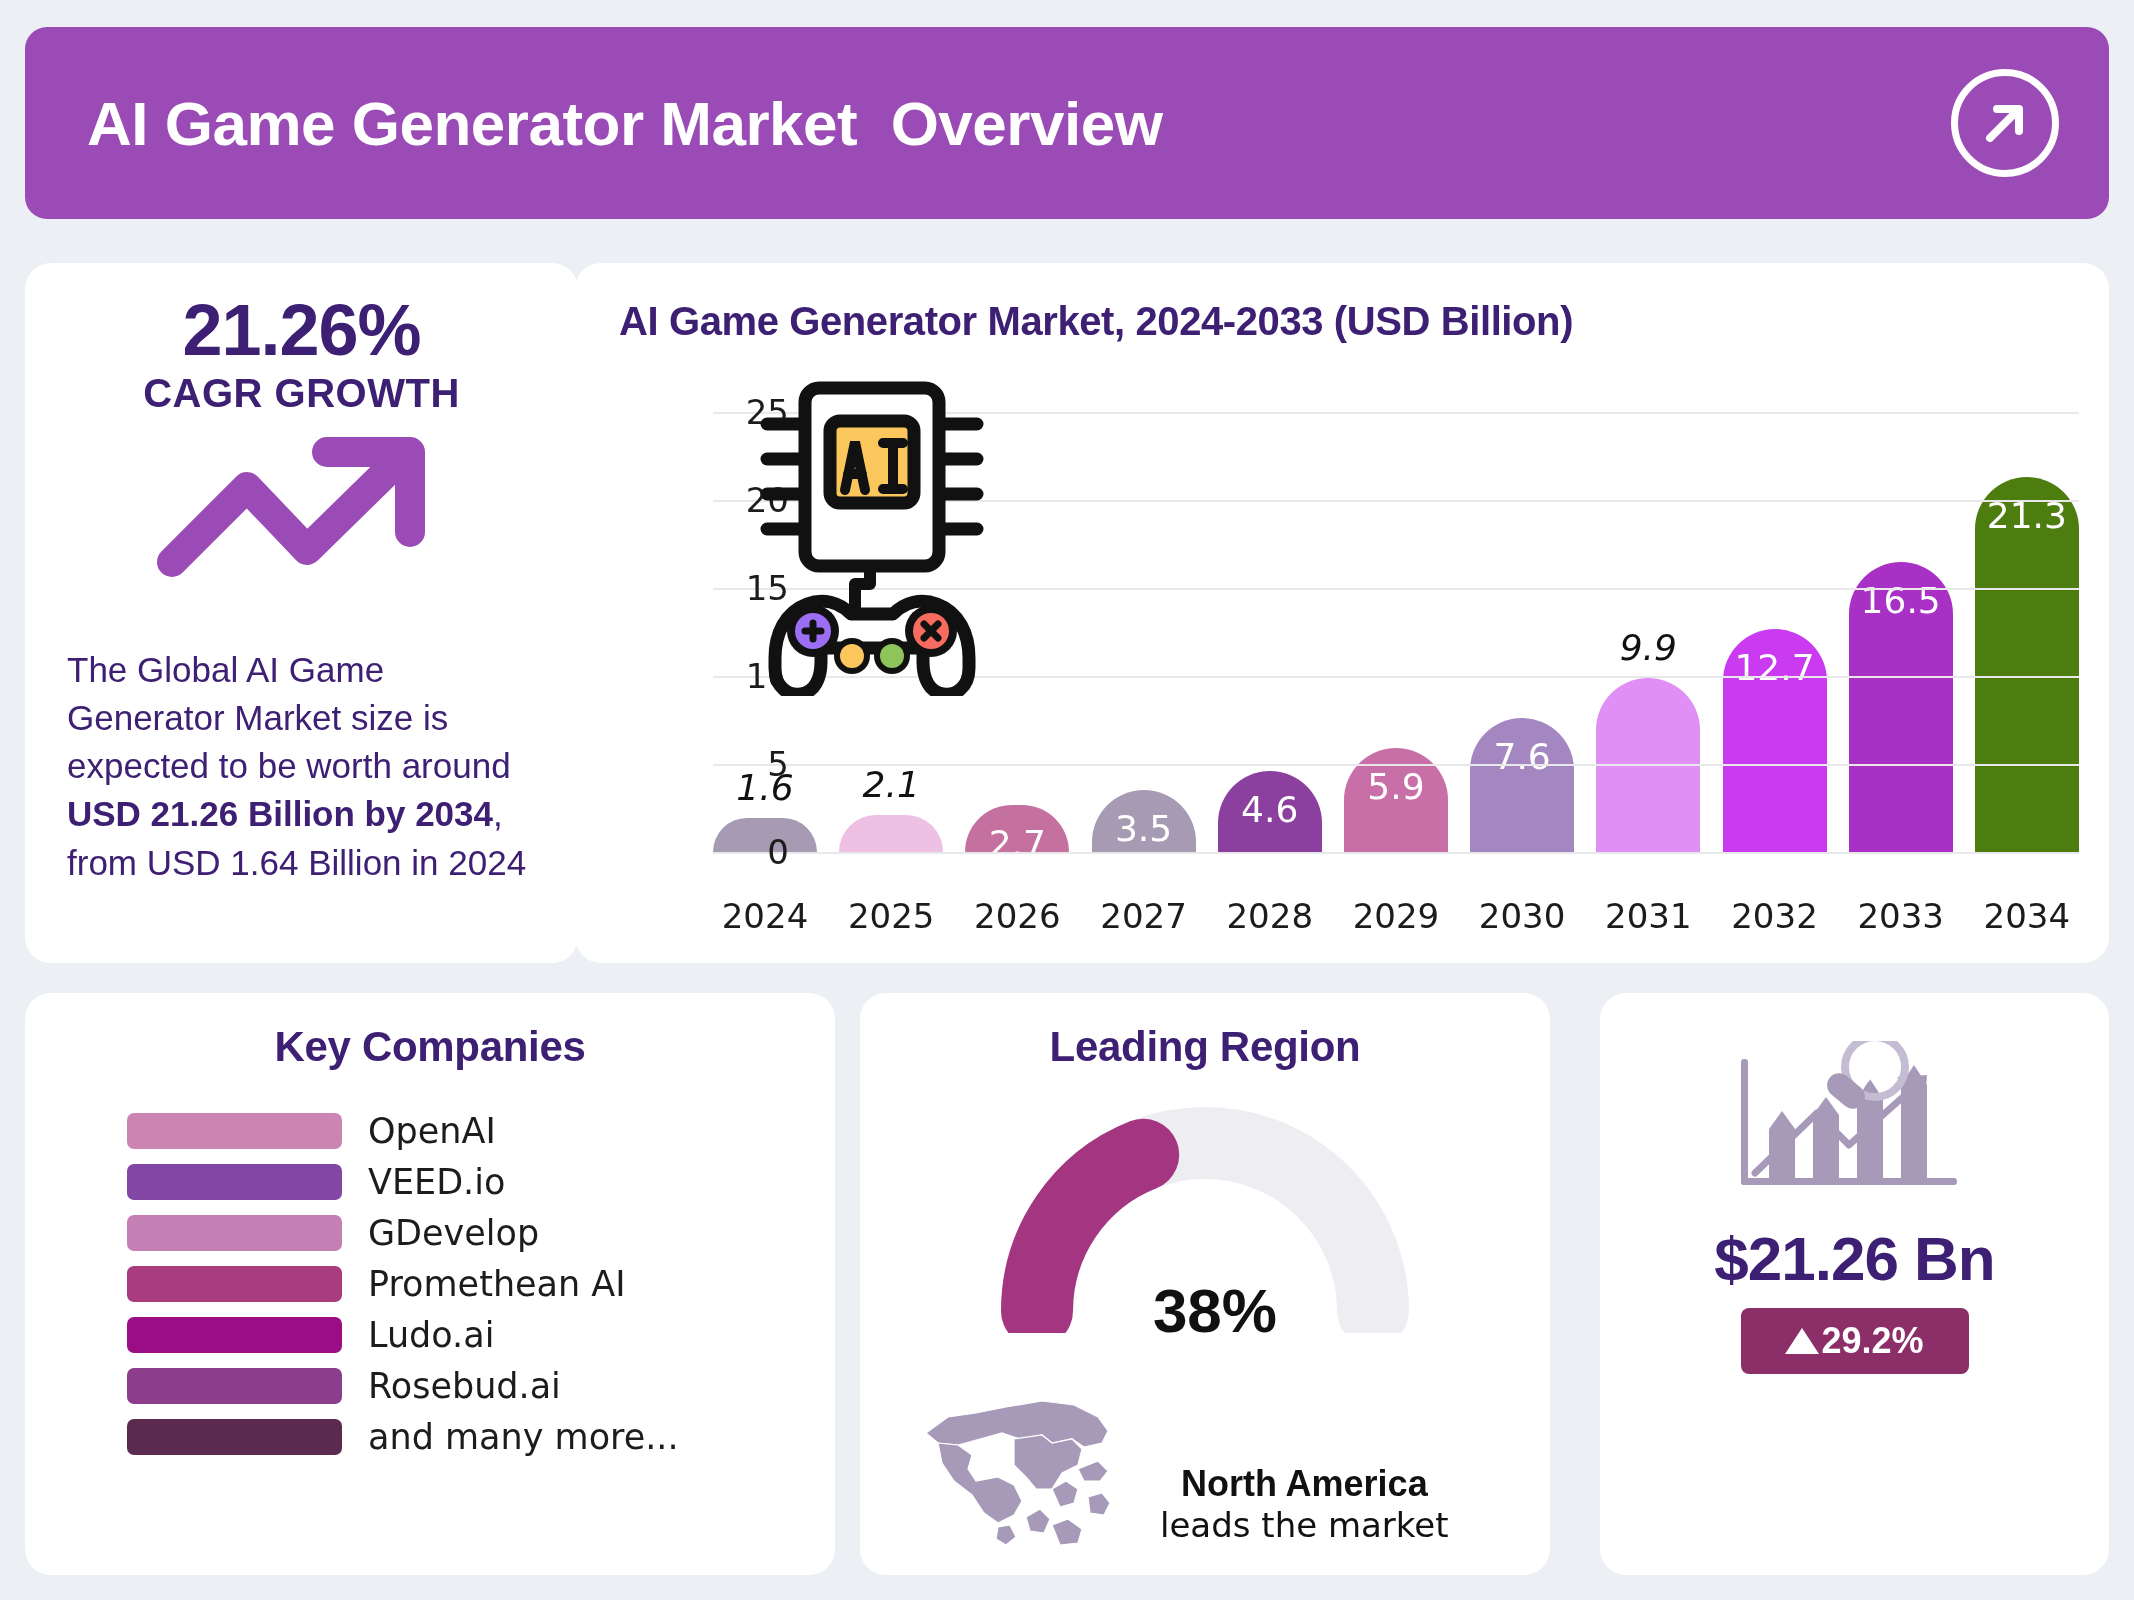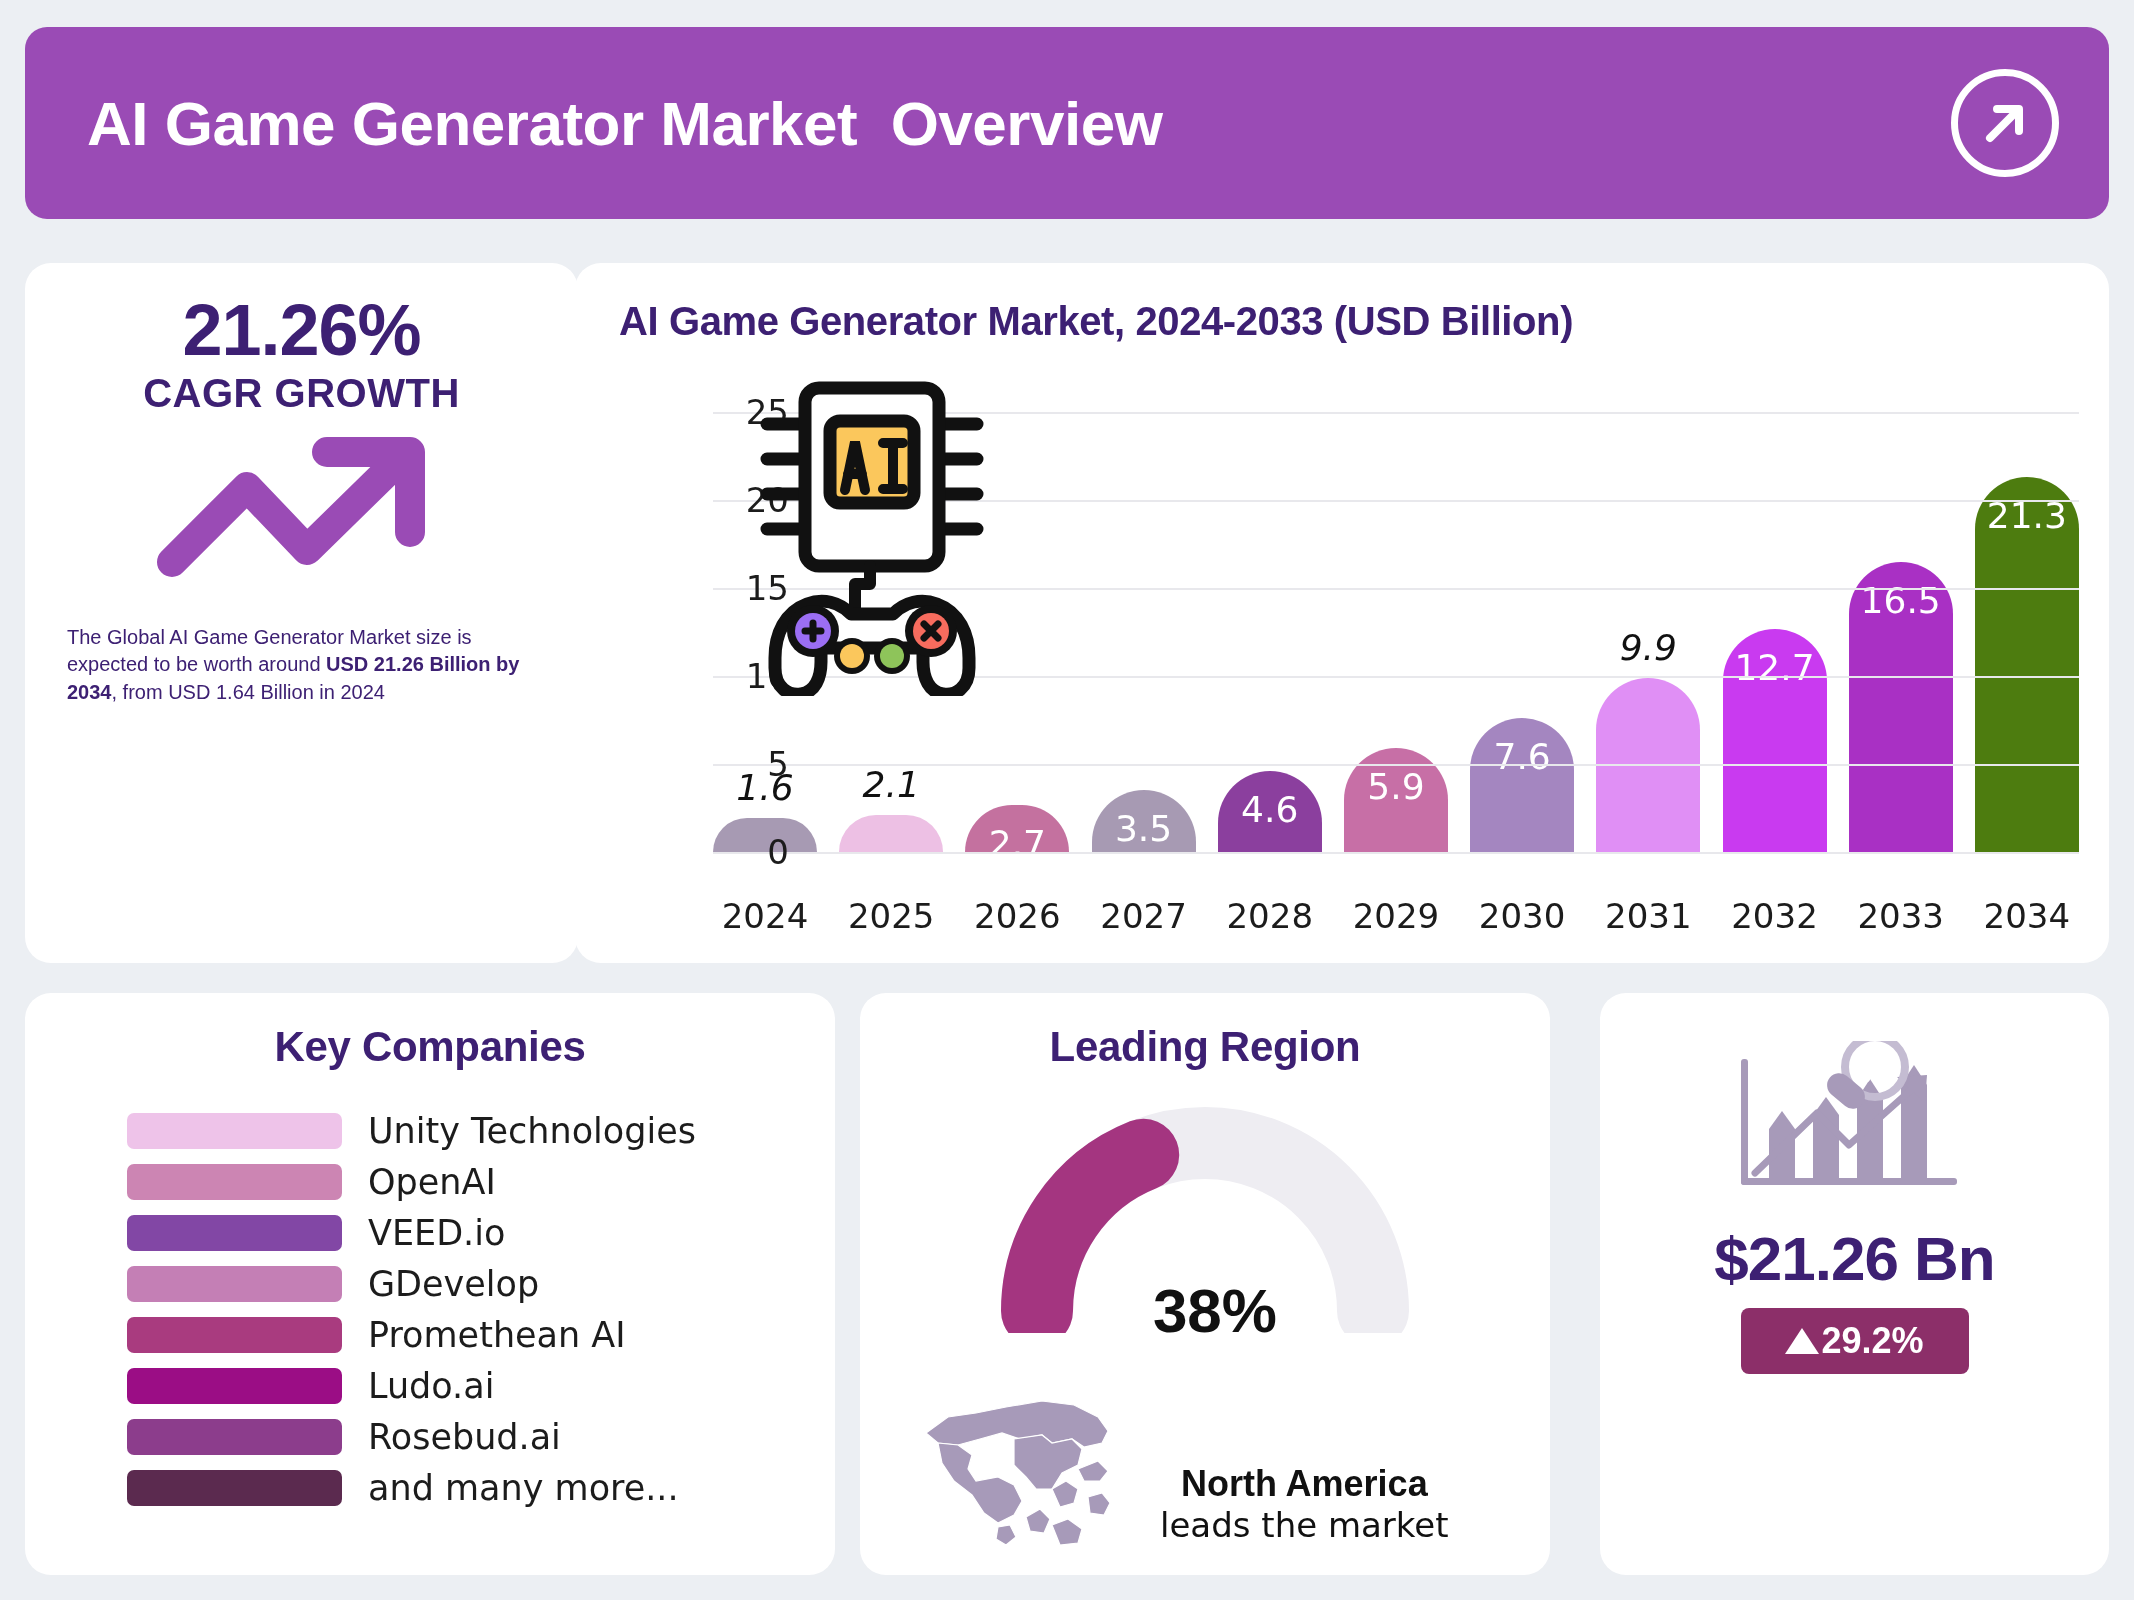--- a/index.html
+++ b/index.html
@@ -48,22 +48,22 @@
   .cagr-value {
     color: #3d2073; font-size: 72px; font-weight: bold;
     text-align: center; line-height: 1.05; letter-spacing: -1px;
   }
   .cagr-label {
     color: #3d2073; font-size: 40px; font-weight: bold;
     text-align: center; letter-spacing: 0.5px; margin-top: 2px;
   }
   .cagr-arrow { display: flex; justify-content: center; margin-top: 16px; height: 150px; }
   .cagr-desc {
-    color: #3d2073; font-size: 20px; line-height: 1.38;
-    margin-top: 42px;
+    color: #3d2073; font-size: 35px; line-height: 1.38;
+    margin-top: 64px;
   }
   .cagr-desc b { font-weight: bold; }
 
   
   #chart-card { left: 575px; top: 263px; width: 1534px; height: 700px; padding: 22px 30px; }
   .chart-title {
     color: #3d2073; font-size: 40px; font-weight: bold;
     letter-spacing: -0.4px; margin: 14px 0 0 14px;
   }
   .chart-area {
@@ -347,24 +347,20 @@
           </g>
         </svg>
       </div>
     </div>
   </div>
 
   <div class="card" id="companies-card">
     <div class="card-title">Key Companies</div>
     <div class="company-list" id="company-list">
         <div class="company-row">
-          <div class="company-swatch" style="background: rgb(238, 195, 233);"></div>
-          <div class="company-name">Unity Technologies</div>
-        </div>
-        <div class="company-row">
           <div class="company-swatch" style="background: rgb(204, 133, 179);"></div>
           <div class="company-name">OpenAI</div>
         </div>
         <div class="company-row">
           <div class="company-swatch" style="background: rgb(130, 71, 165);"></div>
           <div class="company-name">VEED.io</div>
         </div>
         <div class="company-row">
           <div class="company-swatch" style="background: rgb(196, 127, 181);"></div>
           <div class="company-name">GDevelop</div>

